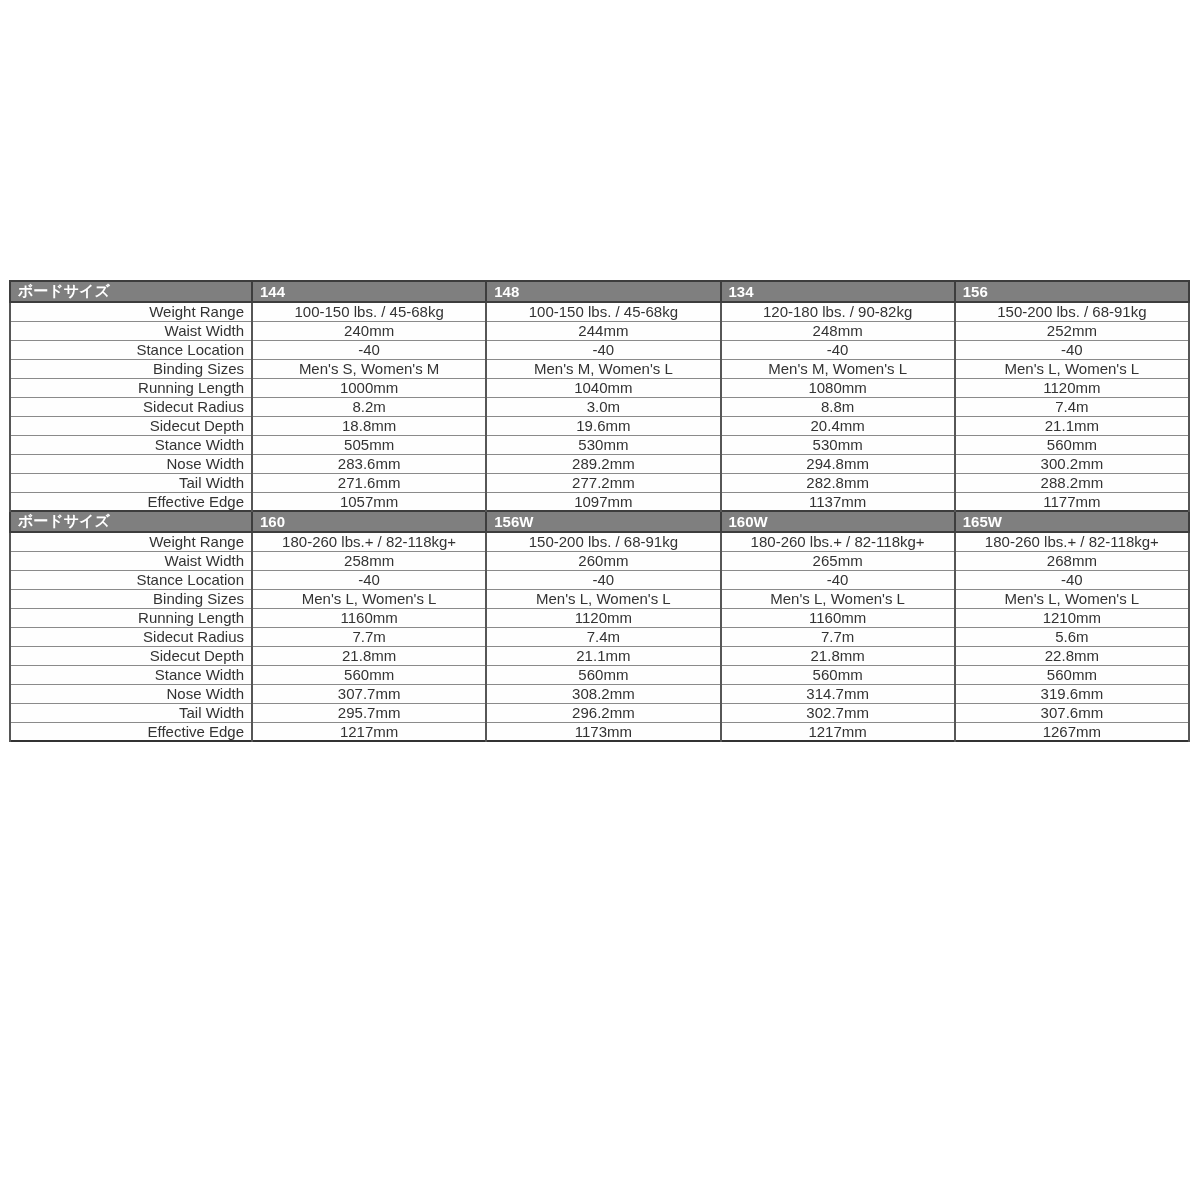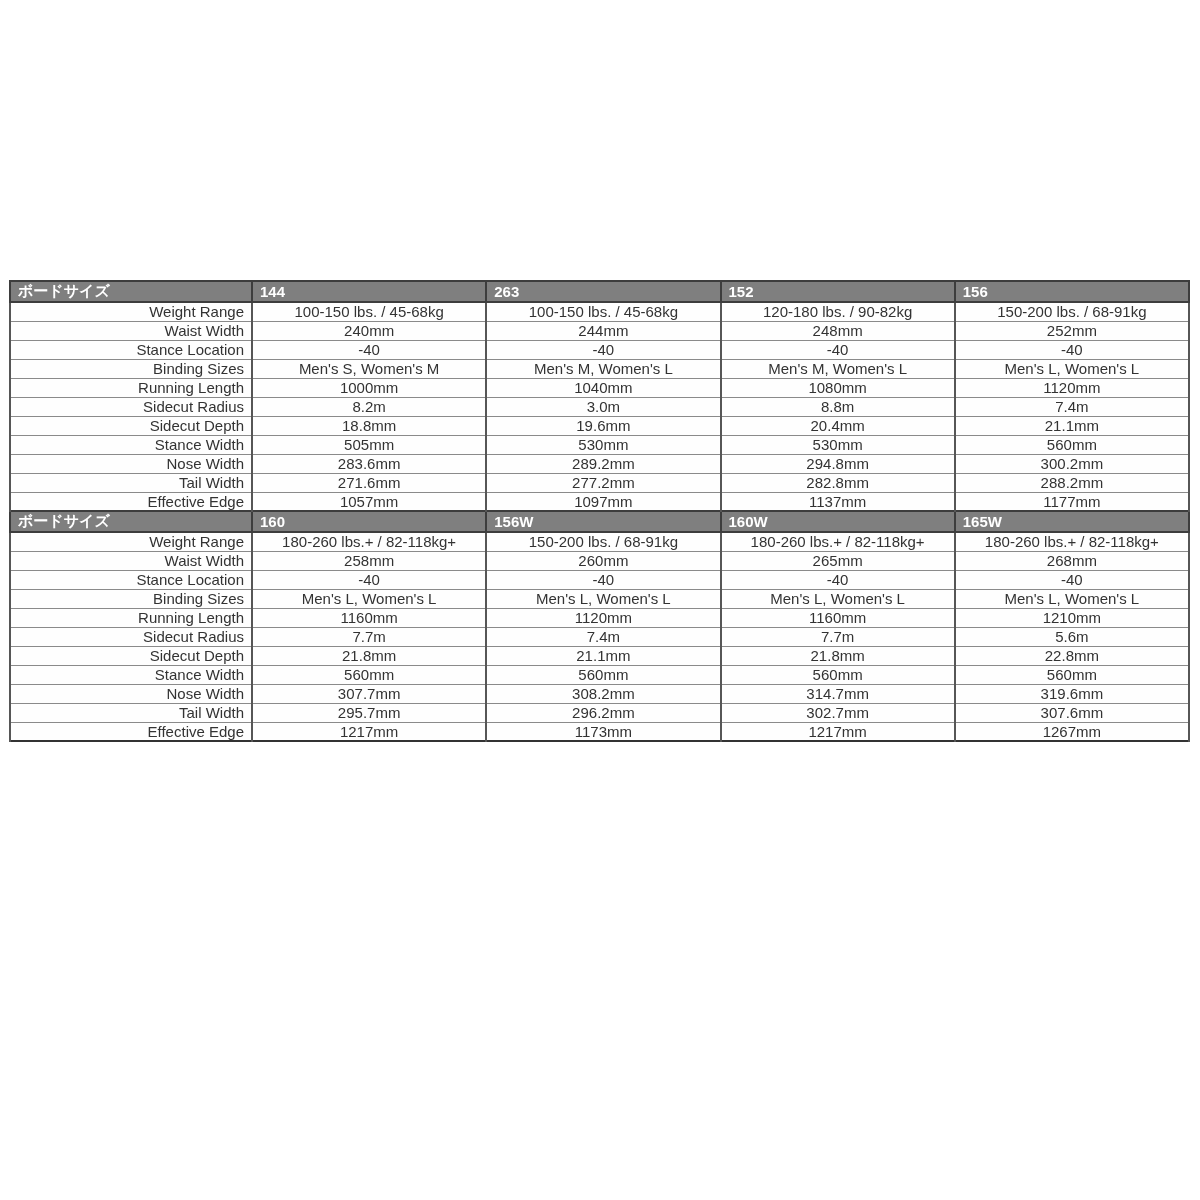--- a/index.html
+++ b/index.html
@@ -73,22 +73,22 @@
         <col class="label-col">
         <col>
           <col>
           <col>
           <col>
       </colgroup>
       <tbody id="spec-table-body">
           <tr>
             <th class="label-cell">ボードサイズ</th>
             <th>144</th>
-            <th>263</th>
-            <th>152</th>
+            <th>148</th>
+            <th>134</th>
             <th>156</th>
           </tr>
           <tr>
             <td class="label-cell">Weight Range</td>
             <td>100-150 lbs. / 45-68kg</td>
             <td>100-150 lbs. / 45-68kg</td>
             <td>120-180 lbs. / 90-82kg</td>
             <td>150-200 lbs. / 68-91kg</td>
           </tr>
           <tr>

